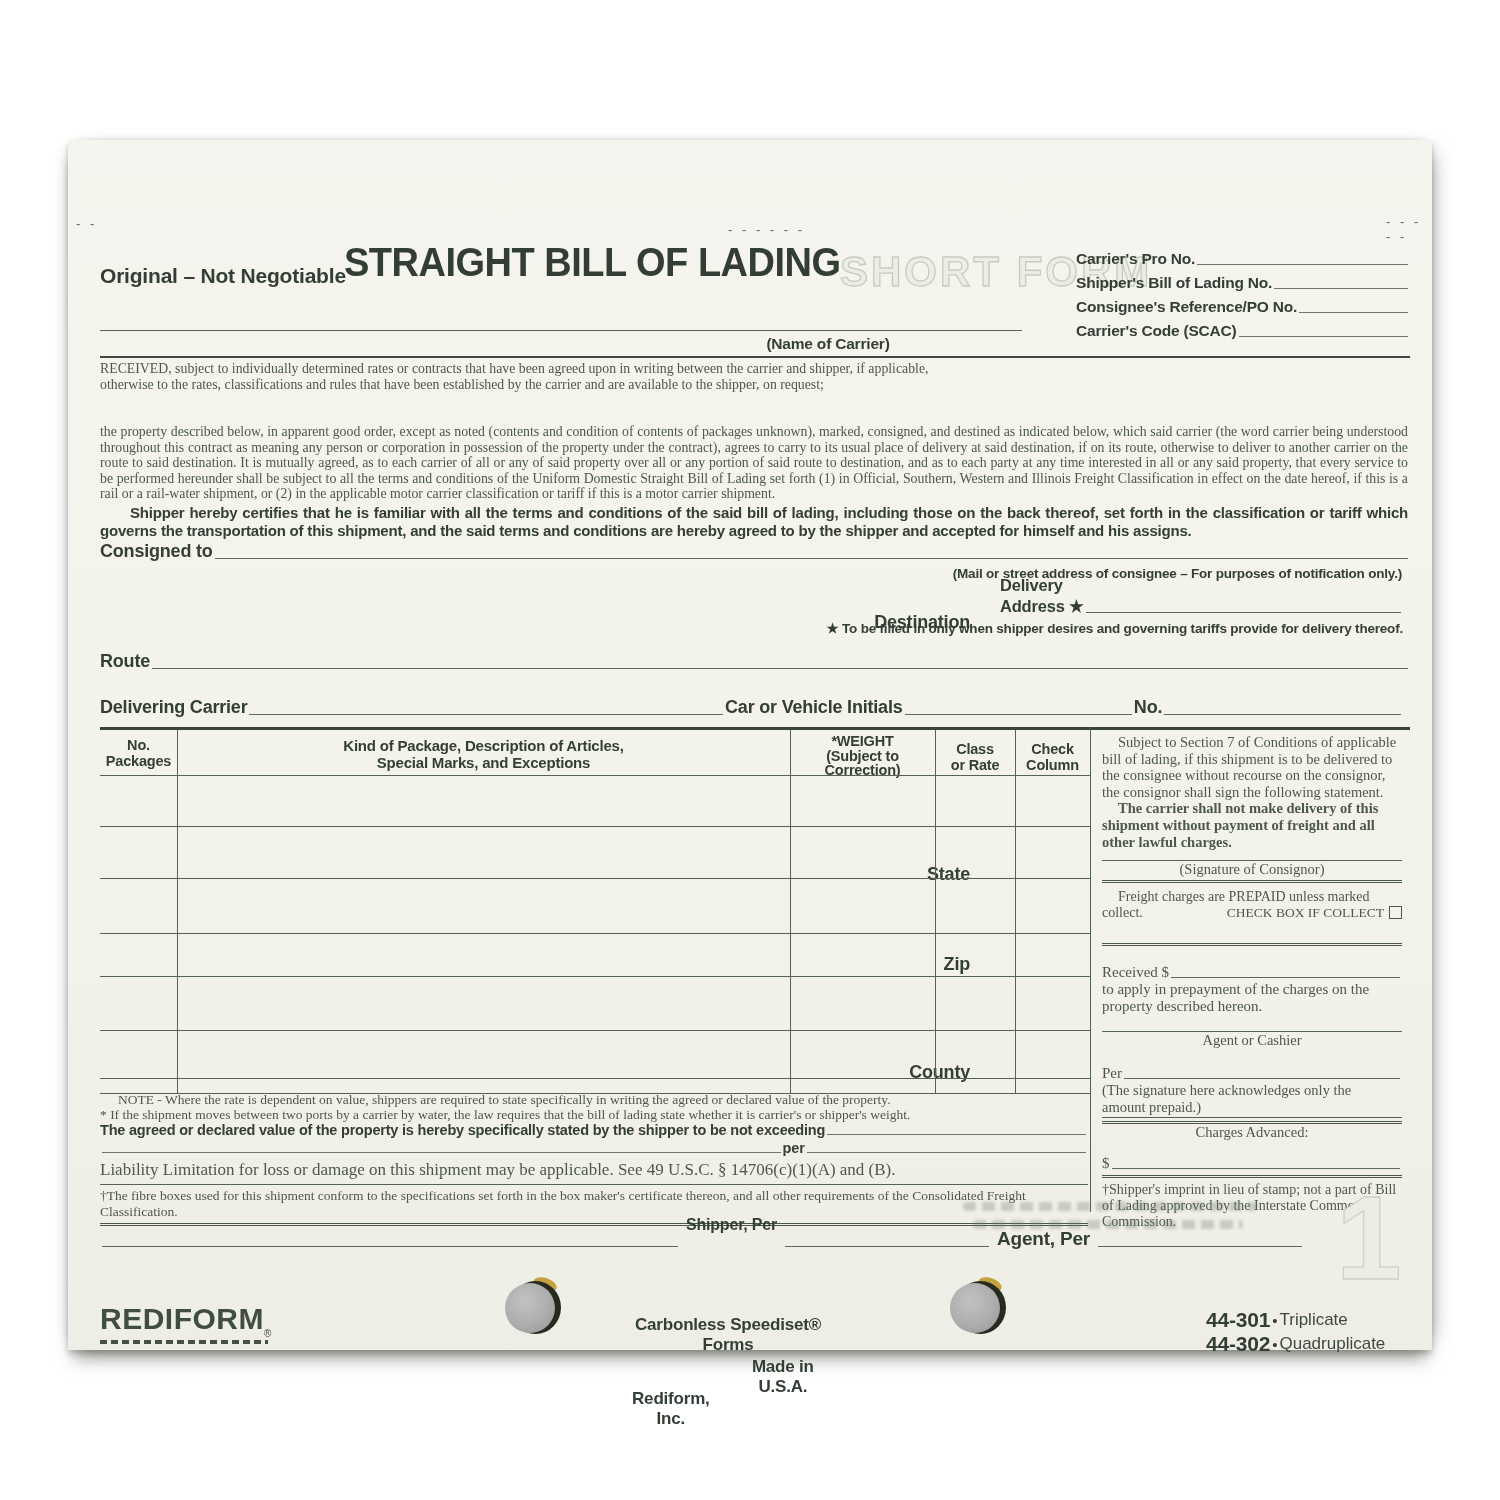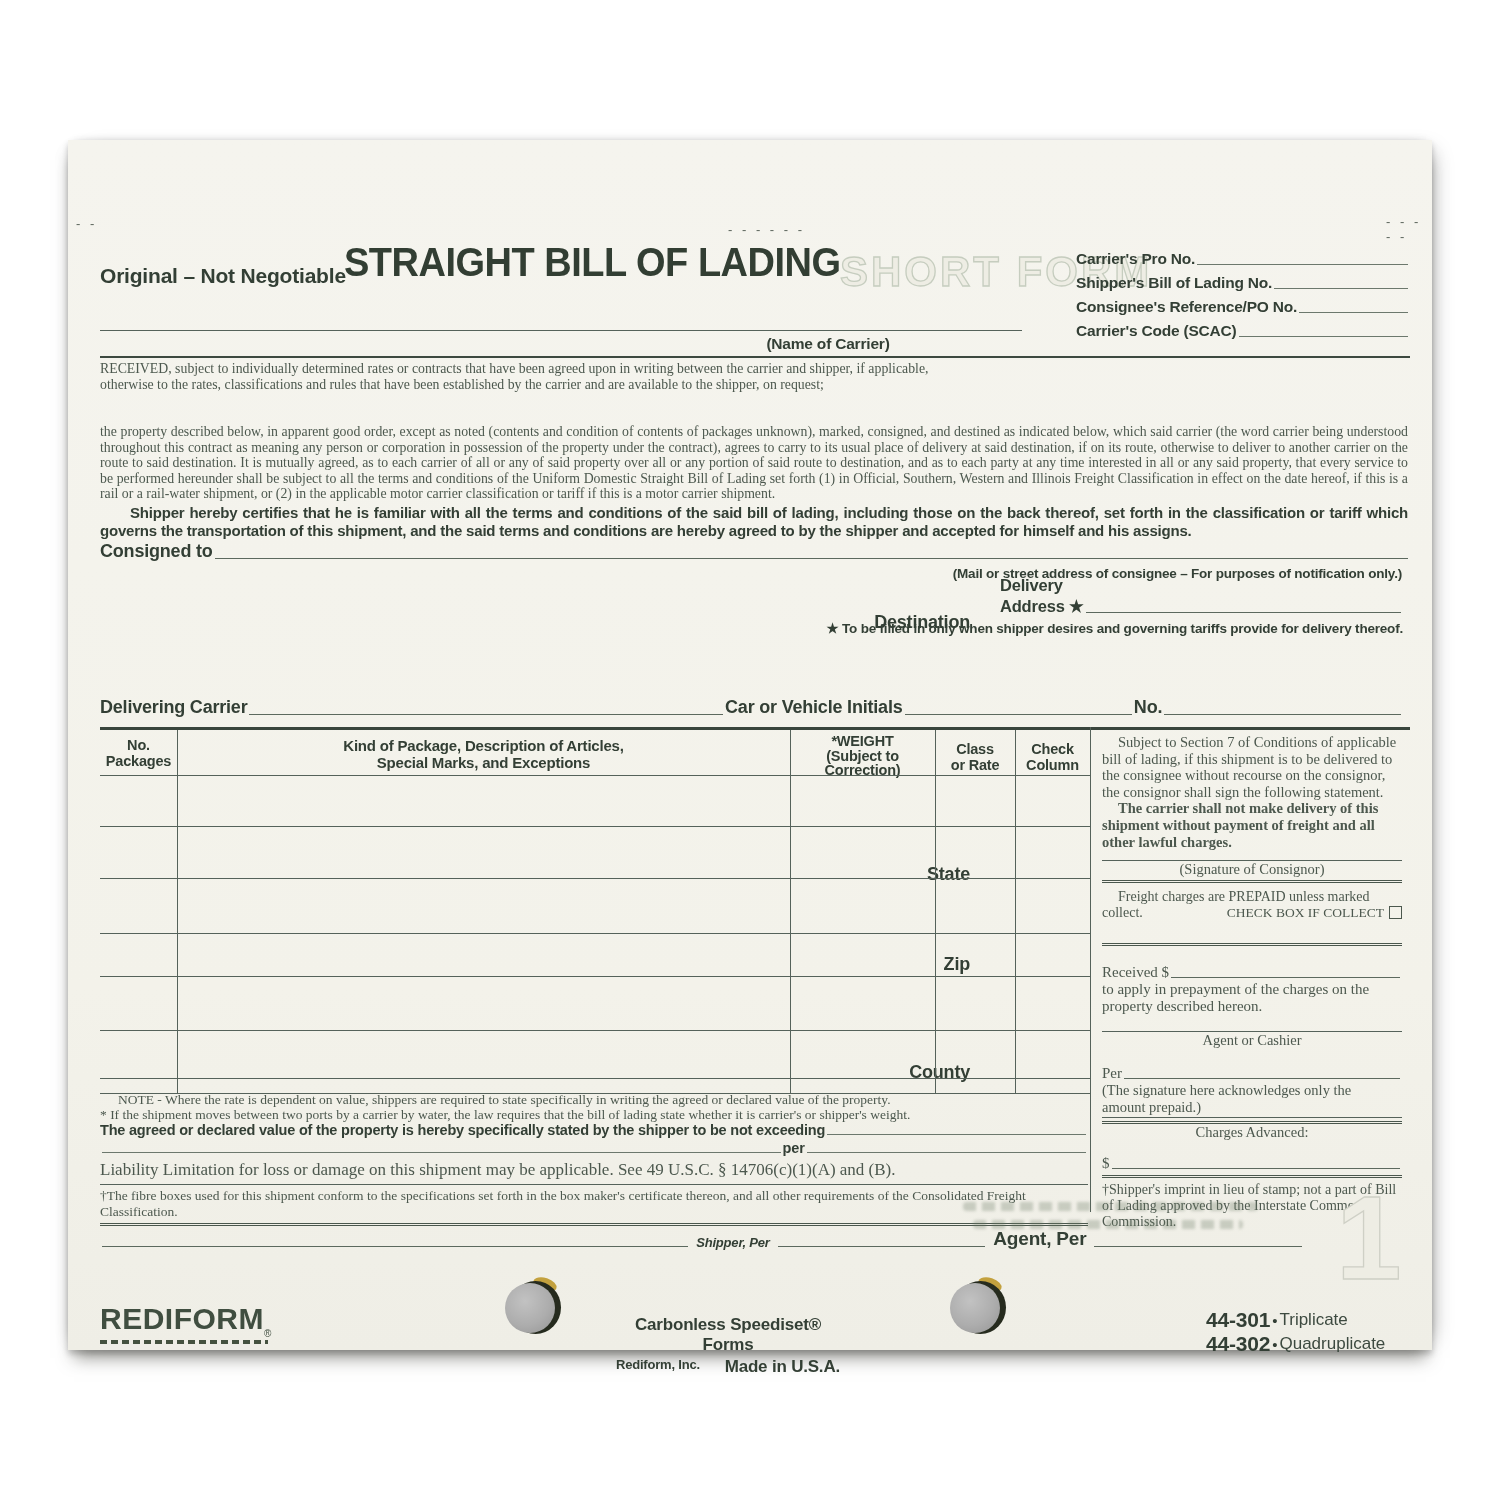--- a/index.html
+++ b/index.html
@@ -99,20 +99,24 @@
     <span class="fill" style="flex:1 1 auto;"></span>
   </div>
 
   <div class="abs lbl" style="left:932px; top:436px; font-size:16.5px;">Delivery</div>
   <div class="row" style="left:932px; top:454px; width:403px; height:22px;">
     <span class="lbl" style="font-size:16.5px;">Address ★</span>
     <span class="fill"></span>
   </div>
   <div class="abs lbl" style="left:740px; top:480px; width:595px; text-align:right; font-size:13.5px;">★ To be filled in only when shipper desires and governing tariffs provide for delivery thereof.</div>
 
+  <div class="row" style="left:32px; top:508px; width:1310px; height:24px;">
+    <span class="lbl" style="font-size:18px;">Route</span>
+    <span class="fill"></span>
+  </div>
 
   <div class="row" style="left:32px; top:554px; width:1303px; height:24px;">
     <span class="lbl" style="font-size:18px;">Delivering Carrier</span>
     <span class="fill" style="flex-grow:50;"></span>
     <span class="lbl" style="font-size:18px;">Car or Vehicle Initials</span>
     <span class="fill" style="flex-grow:24;"></span>
     <span class="lbl" style="font-size:18px;">No.</span>
     <span class="fill" style="flex-grow:25;"></span>
   </div>
 
@@ -202,21 +206,21 @@
     <div class="dbl" style="margin-top:3px;"></div>
   </div>
 
   <div class="ghost" style="left:895px; top:1062px; width:295px;"></div>
   <div class="ghost" style="left:905px; top:1080px; width:270px;"></div>
 
   <div class="abs outline-txt" style="left:1268px; top:1030px; font-size:118px; font-family:'Liberation Sans',sans-serif; -webkit-text-stroke-color:#cfd0c6;">1</div>
 
   <div class="row" style="left:32px; top:1086px; width:1204px; height:24px;">
     <span class="fill" style="flex-grow:48;"></span>
-    <span class="lbl" style="font-size:13px; margin:0 6px;font-style:italic;">Shipper, Per</span>
+    <span class="lbl" style="font-size:16px; margin:16px 6px;">Shipper, Per</span>
     <span class="fill" style="flex-grow:17;"></span>
     <span class="lbl" style="font-size:19px; margin:0 6px;">Agent, Per</span>
     <span class="fill" style="flex-grow:17;"></span>
   </div>
 
 
   <div class="hole" style="left:437px; top:1140px;">
     <div class="gold"></div>
     <div class="dark"></div>
     <div class="disc"></div>
@@ -228,21 +232,21 @@
   </div>
 
   <div class="abs" style="left:32px; top:1162px;">
     <span class="redibrand">REDIFORM</span><span style="font-size:10px; color:#404e40; vertical-align:-8px;">®</span>
     <div class="dashes" style="width:168px; margin-top:1px;"></div>
   </div>
 
   <div class="abs" style="left:548px; top:1175px; width:224px; text-align:center;">
     <div class="lbl" style="font-size:17px;">Carbonless Speediset® Forms</div>
     <div style="display:flex; justify-content:space-between; margin-top:2px;">
-      <span class="lbl" style="font-size:13px;">Rediform, Inc.</span>
+      <span class="lbl" style="font-size:17px;margin-top:32px;">Rediform, Inc.</span>
       <span class="lbl" style="font-size:17px;">Made in U.S.A.</span>
     </div>
   </div>
 
   <div class="abs" style="left:1138px; top:1168px;">
     <div style="display:flex; align-items:center;">
       <span class="lbl" style="font-size:21px;">44-301</span>
       <span style="color:#333f35; font-size:15px; margin:0 2px;">•</span>
       <span style="color:#3d4a40; font-size:17px;">Triplicate</span>
     </div>

